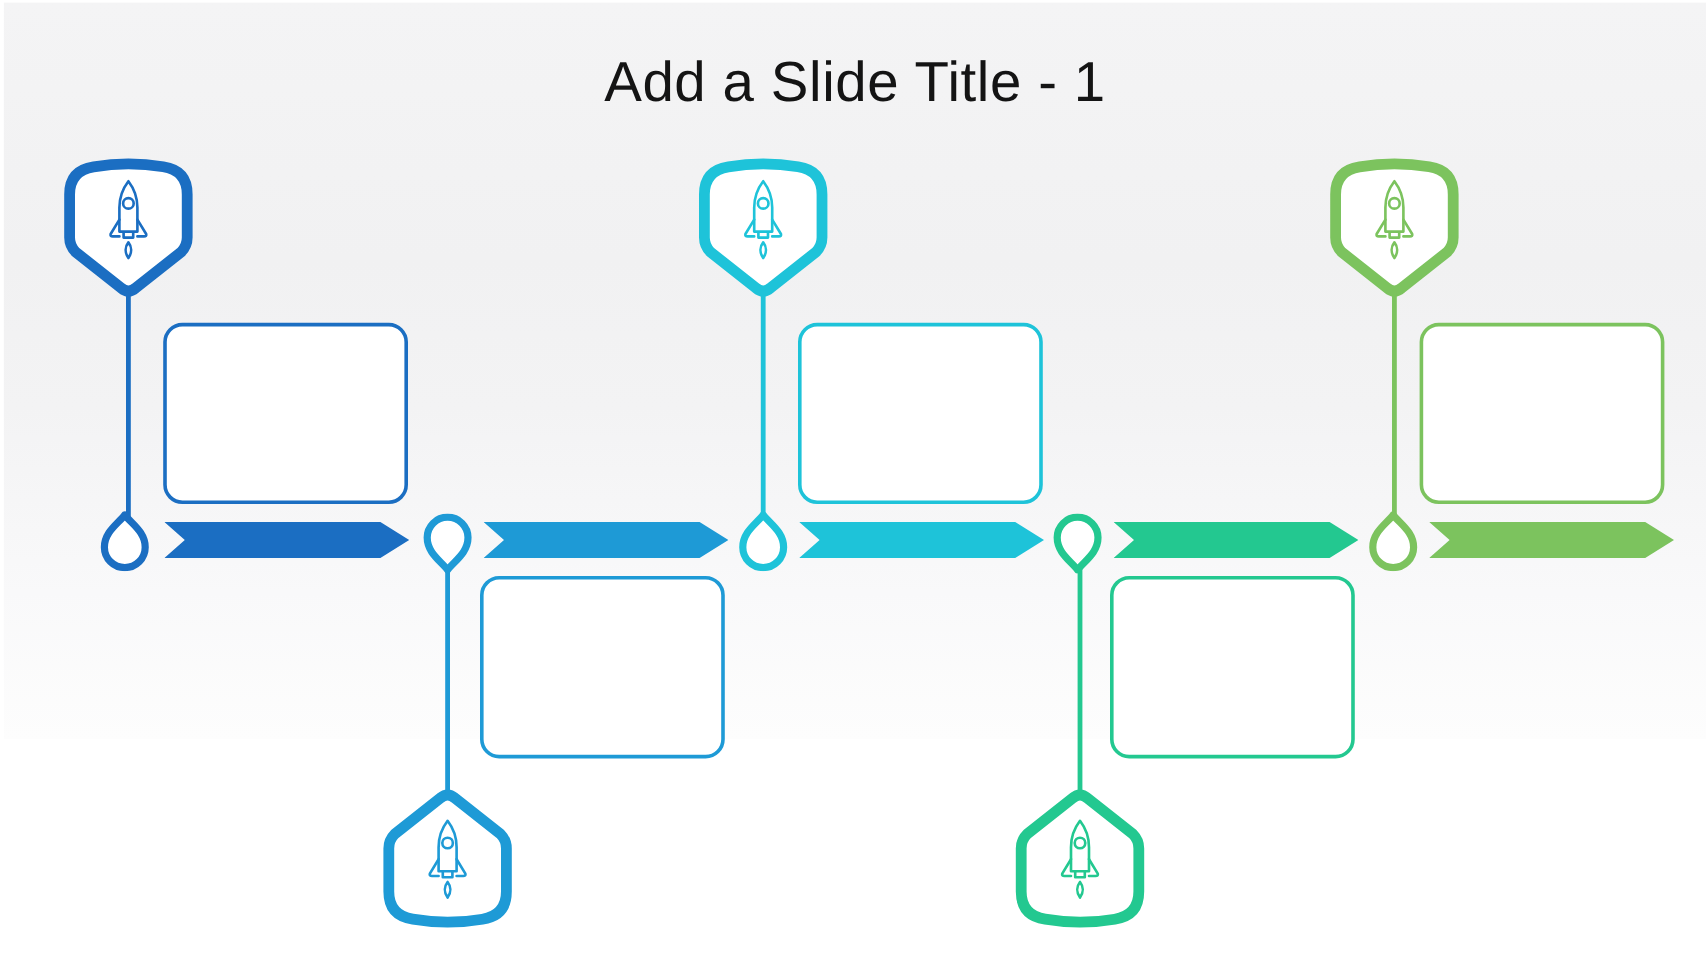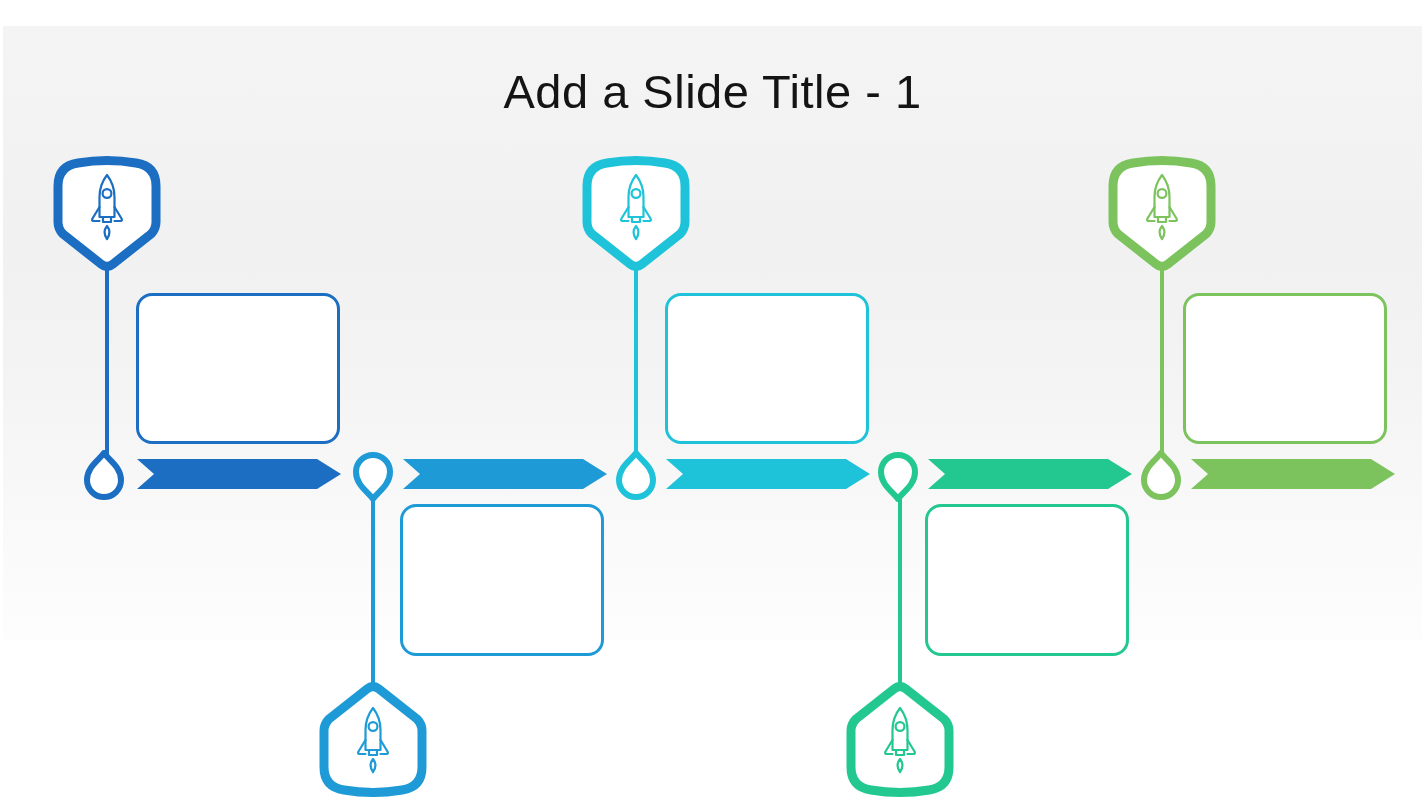--- a/index.html
+++ b/index.html
@@ -6,21 +6,20 @@
   body{
     width:1422px;height:800px;overflow:hidden;
     font-family:"Liberation Sans","DejaVu Sans",sans-serif;
     background:#fff;
   }
   .slide{
     position:relative;width:1422px;height:616px;
     background:linear-gradient(180deg,#f4f4f5 0%,#f1f1f2 35%,#f3f3f4 55%,#f9f9fa 80%,#fdfdfd 100%);
     border-top:2px solid #ffffff;border-left:3px solid #ffffff;
     box-sizing:border-box;
-    margin-top:24px;
   }
   .slide-title{
     position:absolute;top:38px;left:0;width:100%;
     margin:0;text-align:center;
     font-size:47px;font-weight:400;letter-spacing:0.5px;color:#141414;
   }
   .unit-el{position:absolute;}
   .badge{width:130px;height:130px;}
   .badge svg{display:block;}
   .rocket{position:absolute;left:50%;transform:translateX(-50%);}

